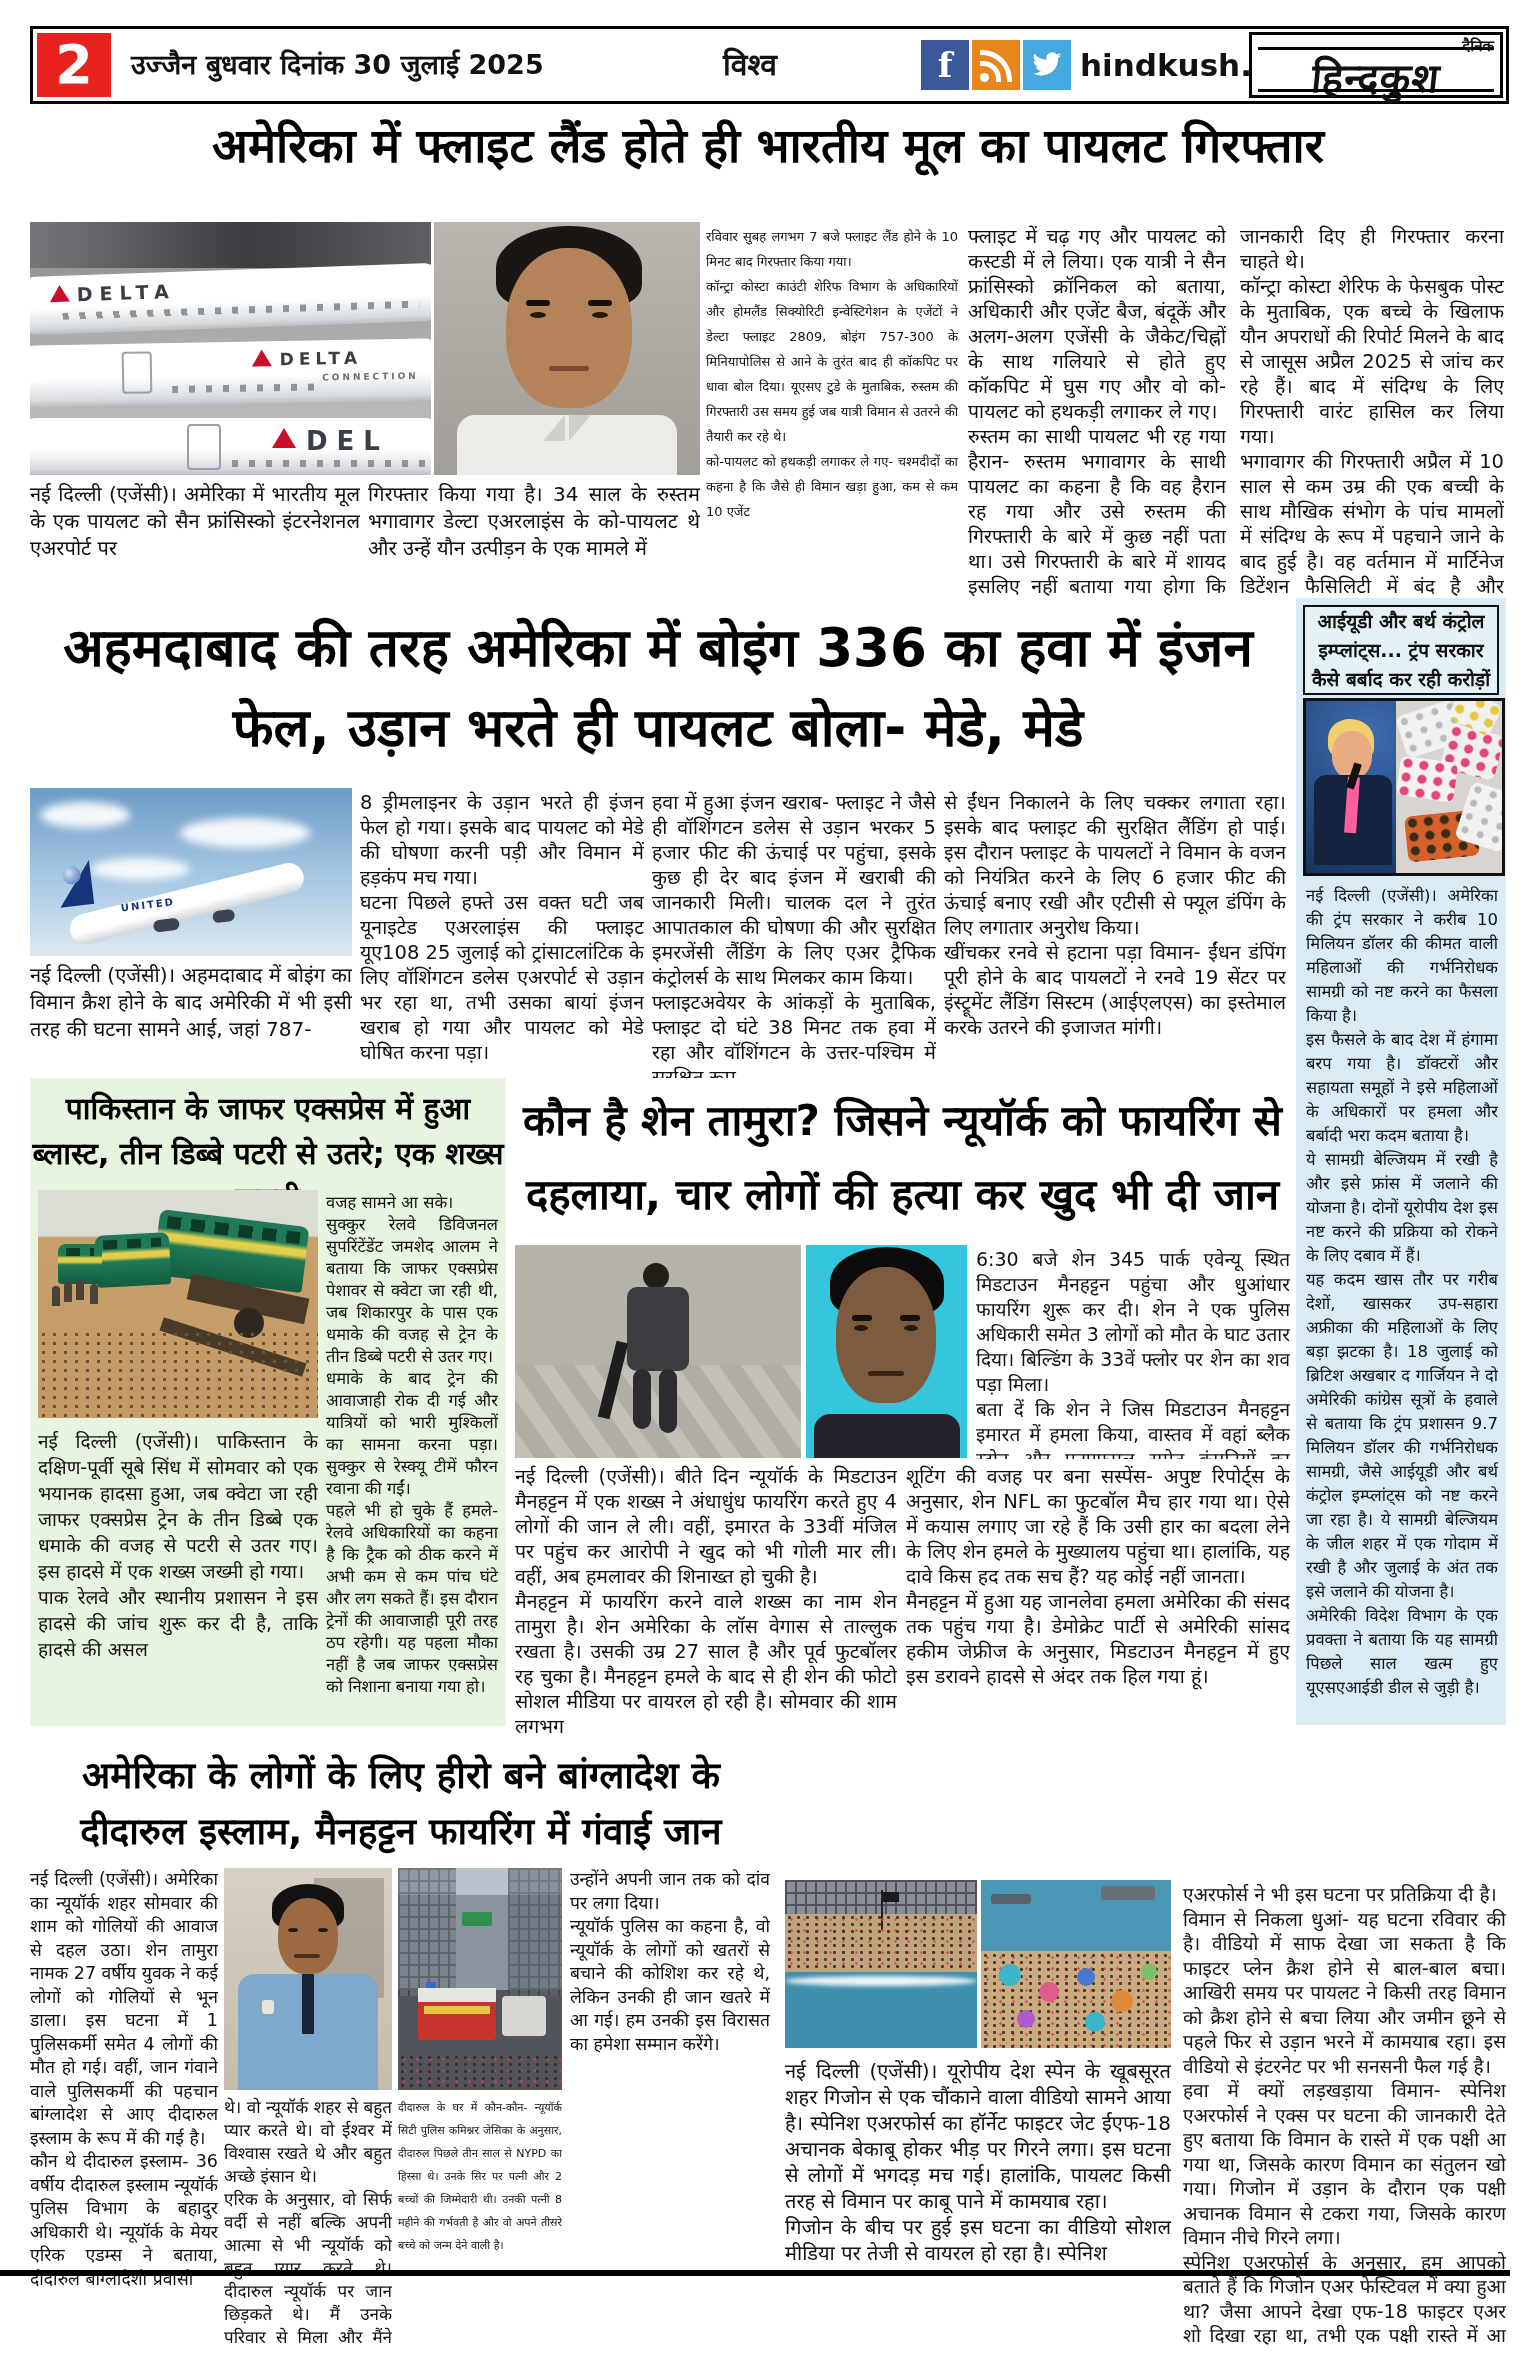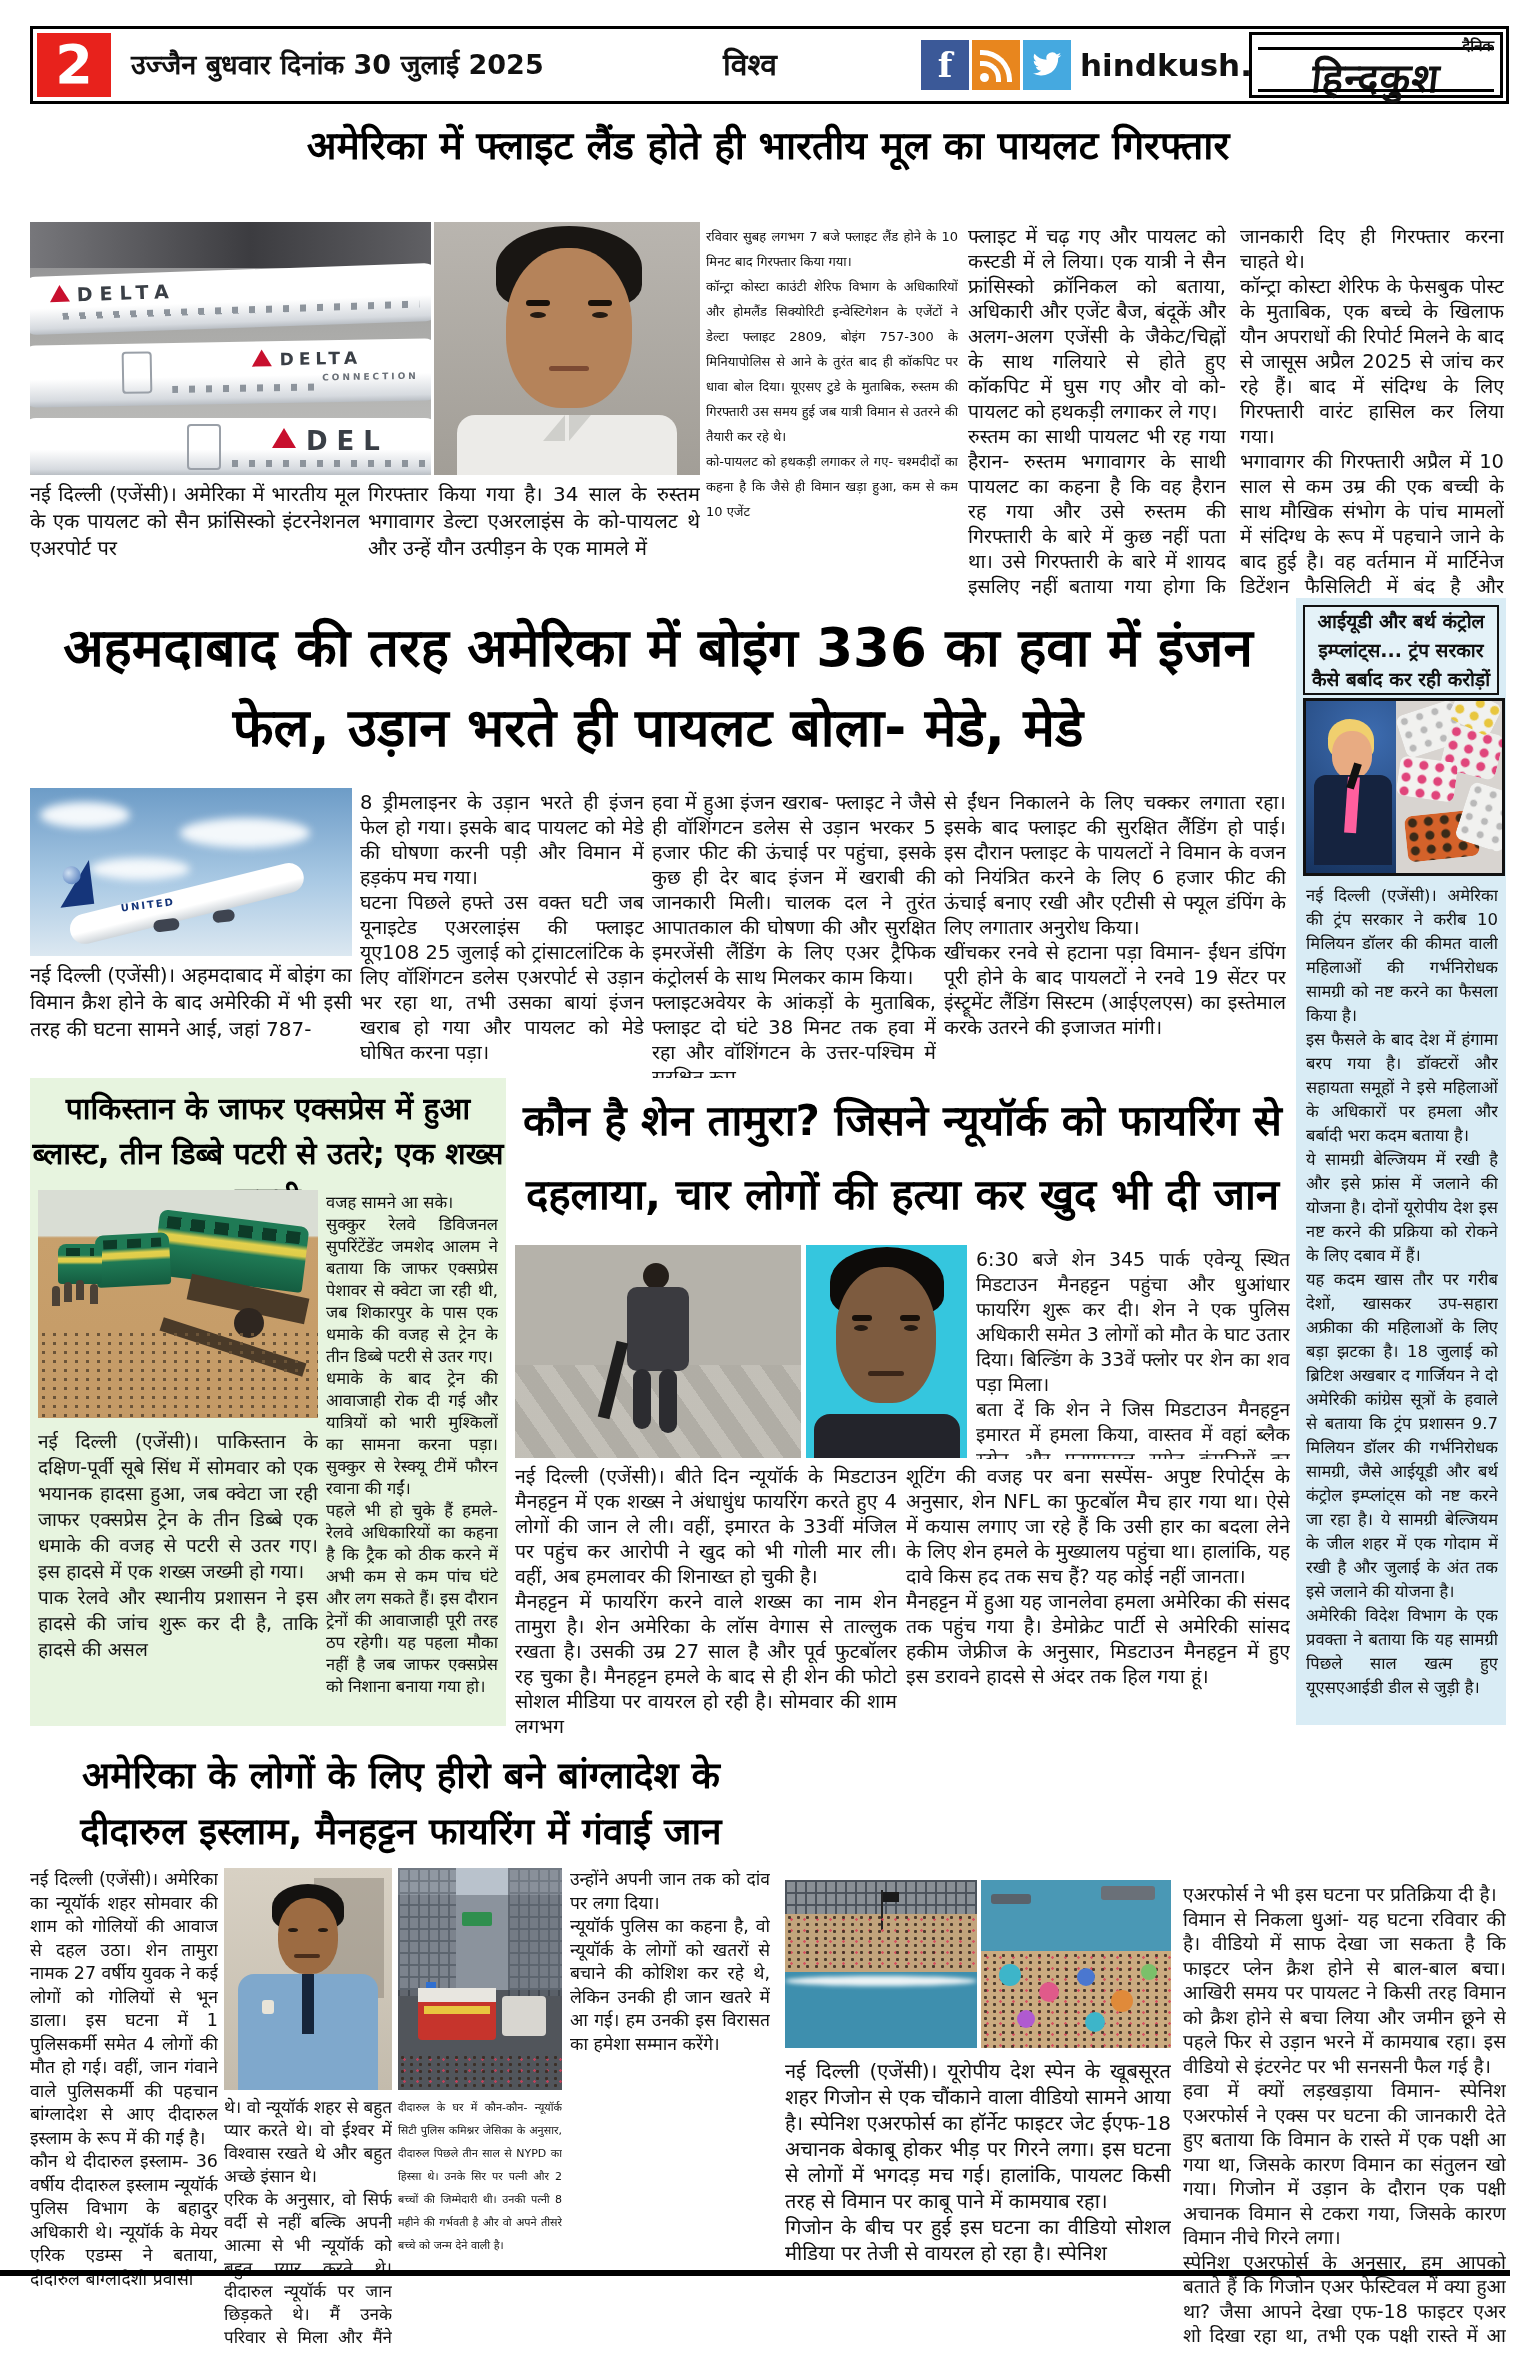--- a/index.html
+++ b/index.html
@@ -117,21 +117,21 @@
     </div>
     <div id="website">hindkush.in</div>
     <div id="masthead-box">
       <div class="mast-line" style="top:12px"></div>
       <div id="masthead-tag">दैनिक</div>
       <div id="masthead">हिन्दकुश</div>
       <div class="mast-line" style="bottom:3px"></div>
     </div>
   </div>
 
-  <div class="headline" style="left:30px;top:102px;width:1476px;font-size:39px;line-height:88px;white-space:nowrap;overflow:hidden;">अमेरिका में फ्लाइट लैंड होते ही भारतीय मूल का पायलट गिरफ्तार</div>
+  <div class="headline" style="left:30px;top:102px;width:1476px;font-size:47px;line-height:88px;white-space:nowrap;overflow:hidden;">अमेरिका में फ्लाइट लैंड होते ही भारतीय मूल का पायलट गिरफ्तार</div>
 
   <div id="delta-photo" class="photo" style="left:30px;top:222px;width:401px;height:253px;">
     <div class="jetway"></div>
     <div class="fuselage" style="top:48px;height:58px;transform:rotate(-2deg);">
       <span class="fuse-label" style="left:55px;">DELTA</span>
       <span class="tri" style="left:28px;top:9px;"></span>
       <span class="windows" style="left:40px;right:20px;bottom:14px;"></span>
     </div>
     <div class="fuselage" style="top:120px;height:62px;transform:rotate(-1deg);">
       <span class="tri" style="left:230px;top:8px;"></span>

